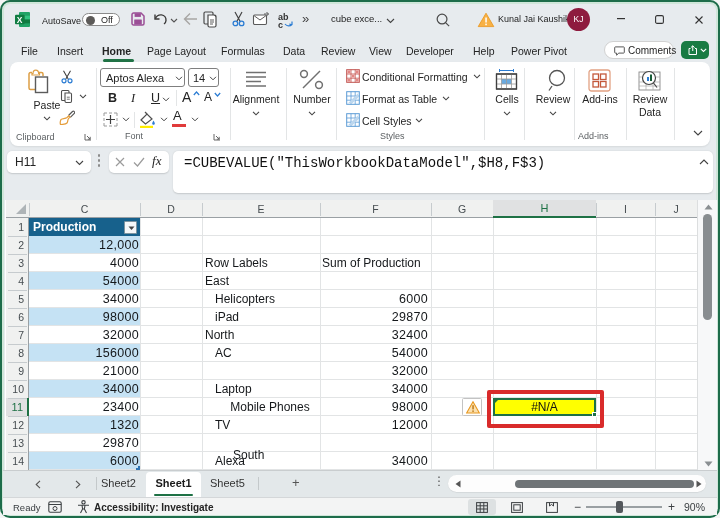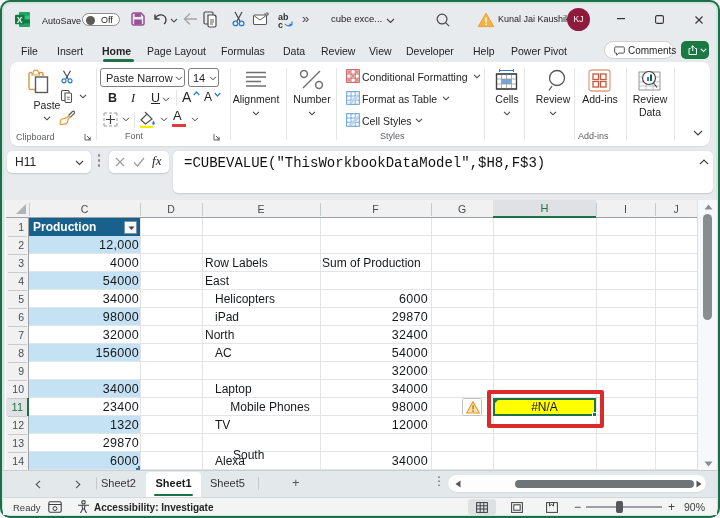--- a/index.html
+++ b/index.html
@@ -190,21 +190,21 @@
       <path d="M9.5 5.5 L13.5 1.5 C14 1 14.8 1 15.2 1.5 L15.3 1.6 C15.8 2 15.8 2.8 15.3 3.3 L11.3 7.3" fill="none" stroke="#585858" stroke-width="1.2"></path>
       <path d="M2 9.5 C4 8.5 6.5 8.8 8 7.5 L9.8 5.8 L11 7 L9.5 8.7 C8.5 10 9 11.5 8 13 C6.5 14.8 3.5 14 1.5 14.5 C1 13 1.5 10.5 2 9.5 Z" fill="#fff" stroke="#e59d3b" stroke-width="1.2"></path>
     </svg>
     <div class="glabel" style="left:6px;top:69.5px;width:66px;">Clipboard</div>
     <svg class="abs" style="left:74px;top:71px;" width="8" height="8" viewBox="0 0 8 8">
       <path d="M1 1 L1 7 L7 7" fill="none" stroke="#666" stroke-width="1"></path>
         <path d="M3 3 L6.2 6.2 M6.2 6.2 L6.2 3.8 M6.2 6.2 L3.8 6.2" fill="none" stroke="#666" stroke-width="1"></path>
     </svg>
 
     <div class="abs" style="left:90px;top:6px;width:85px;height:19px;border:1px solid #7f7f7f;border-radius:3px;background:#fff;">
-      <div class="abs" style="left:5px;top:2.5px;font-size:11px;color:#242424;">Paste Narrow</div>
+      <div class="abs" style="left:5px;top:2.5px;font-size:11px;color:#242424;">Aptos Alexa</div>
       <svg class="abs" style="left:74px;top:7px;" width="8" height="5" viewBox="0 0 8 5">
           <path d="M1 0.8 L4 3.8 L7 0.8" fill="none" stroke="#444" stroke-width="1"></path>
         </svg>
     </div>
     <div class="abs" style="left:178px;top:6px;width:31px;height:19px;border:1px solid #7f7f7f;border-radius:3px;background:#fff;">
       <div class="abs" style="left:4px;top:2.5px;font-size:11px;color:#242424;">14</div>
       <svg class="abs" style="left:20px;top:7px;" width="8" height="5" viewBox="0 0 8 5">
           <path d="M1 0.8 L4 3.8 L7 0.8" fill="none" stroke="#444" stroke-width="1"></path>
         </svg>
     </div>
@@ -454,20 +454,21 @@
       </div>
     </div>
 
     <div class="cell numc" style="left:24px;top:36px;width:108px;">12,000</div>
     <div class="cell numc" style="left:24px;top:54px;width:108px;">4000</div>
     <div class="cell numc" style="left:24px;top:72px;width:108px;">54000</div>
     <div class="cell numc" style="left:24px;top:90px;width:108px;">34000</div>
     <div class="cell numc" style="left:24px;top:108px;width:108px;">98000</div>
     <div class="cell numc" style="left:24px;top:126px;width:108px;">32000</div>
     <div class="cell numc" style="left:24px;top:144px;width:108px;">156000</div>
+    <div class="cell numc" style="left:24px;top:162px;width:108px;">21000</div>
     <div class="cell numc" style="left:24px;top:180px;width:108px;">34000</div>
     <div class="cell numc" style="left:24px;top:198px;width:108px;">23400</div>
     <div class="cell numc" style="left:24px;top:216px;width:108px;">1320</div>
     <div class="cell numc" style="left:24px;top:234px;width:108px;">29870</div>
     <div class="cell numc" style="left:24px;top:252px;width:108px;">6000</div>
 
     <div class="abs" style="left:131px;top:266px;width:4px;height:4px;border-right:2px solid #2f75b5;border-bottom:2px solid #2f75b5;"></div>
 
     <div class="cell" style="left:200px;top:54px;width:110px;">Row Labels</div>
     <div class="cell" style="left:200px;top:72px;width:110px;">East</div>

